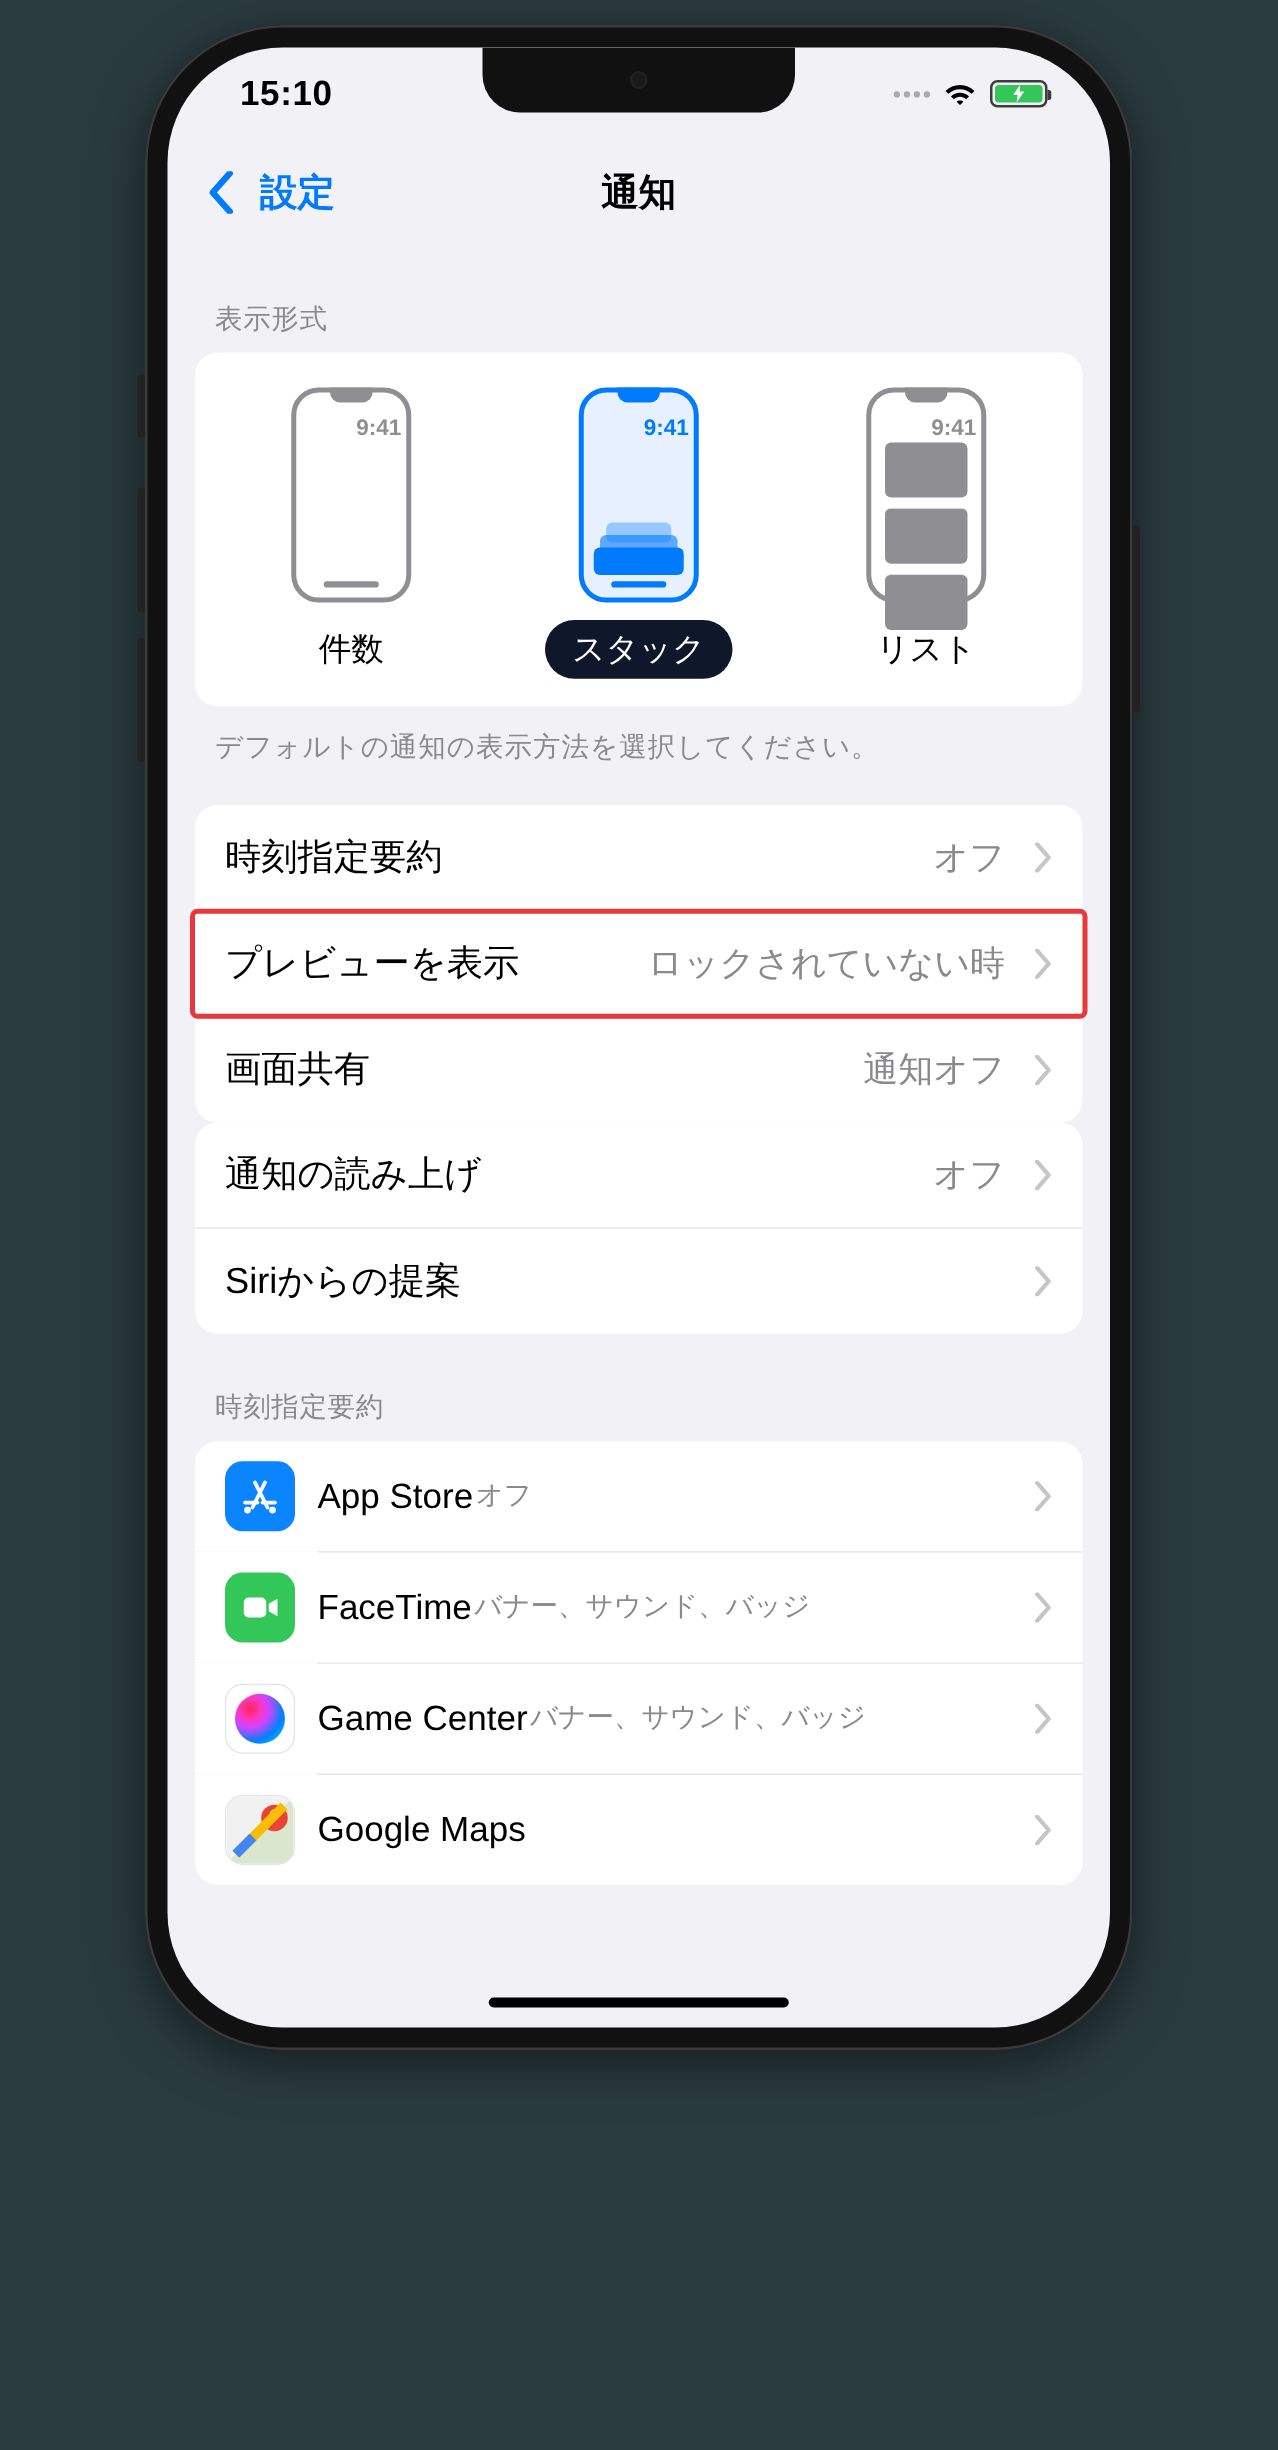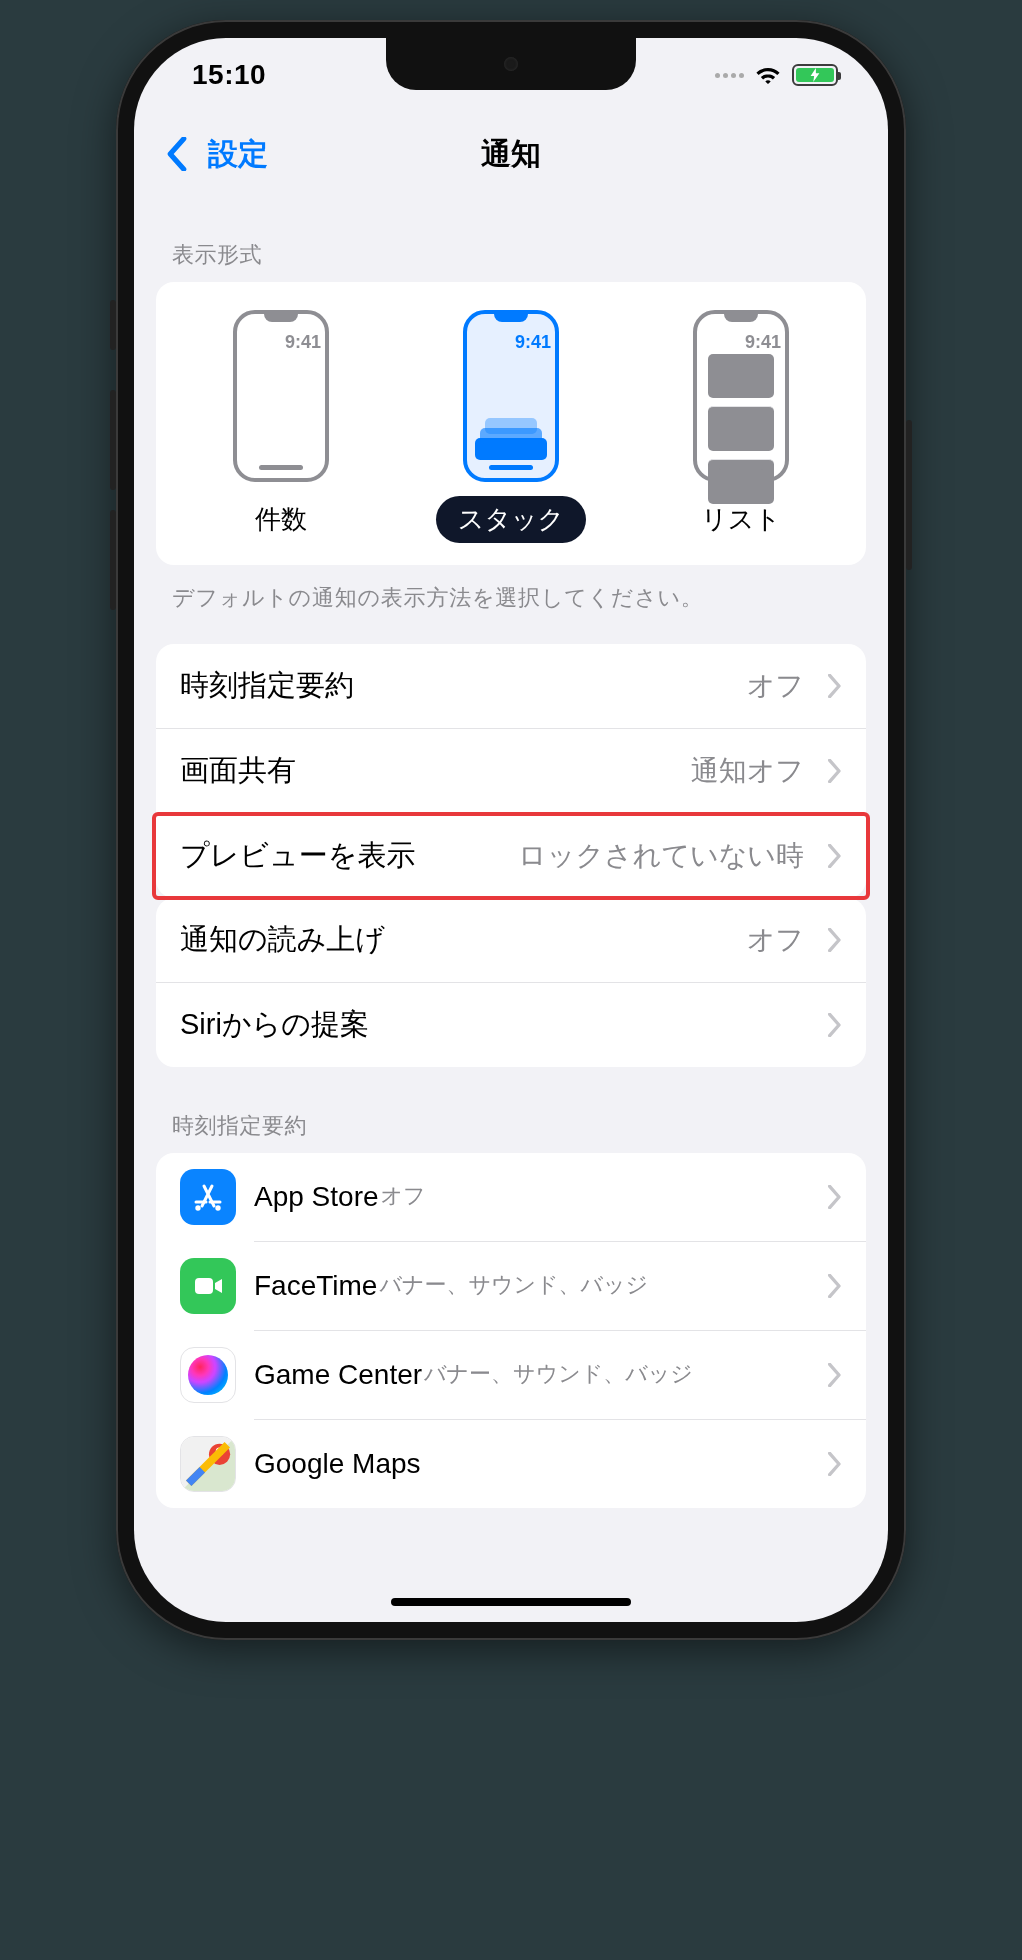--- a/index.html
+++ b/index.html
@@ -330,38 +330,38 @@
       <div class="card" style="position:relative;">
         <div class="row">
           <span class="row-label">時刻指定要約</span>
           <span class="row-value">オフ</span>
           <span class="chevron">
               <svg viewBox="0 0 10 18">
                 <path d="M1 1l7 8-7 8" stroke="#c5c5c9" stroke-width="2.5" fill="none" stroke-linecap="round" stroke-linejoin="round"></path>
               </svg>
             </span>
         </div>
+        <div class="row" style="position:relative;">
+          <span class="row-label">プレビューを表示</span>
+          <span class="row-value">ロックされていない時</span>
+          <span class="chevron">
+              <svg viewBox="0 0 10 18">
+                <path d="M1 1l7 8-7 8" stroke="#c5c5c9" stroke-width="2.5" fill="none" stroke-linecap="round" stroke-linejoin="round"></path>
+              </svg>
+            </span>
+          <div class="highlight-box" style="left:-4px; right:-4px; top:-2px; bottom:-2px;"></div>
+        </div>
         <div class="row">
           <span class="row-label">画面共有</span>
           <span class="row-value">通知オフ</span>
           <span class="chevron">
               <svg viewBox="0 0 10 18">
                 <path d="M1 1l7 8-7 8" stroke="#c5c5c9" stroke-width="2.5" fill="none" stroke-linecap="round" stroke-linejoin="round"></path>
               </svg>
             </span>
-        </div>
-        <div class="row" style="position:relative;">
-          <span class="row-label">プレビューを表示</span>
-          <span class="row-value">ロックされていない時</span>
-          <span class="chevron">
-              <svg viewBox="0 0 10 18">
-                <path d="M1 1l7 8-7 8" stroke="#c5c5c9" stroke-width="2.5" fill="none" stroke-linecap="round" stroke-linejoin="round"></path>
-              </svg>
-            </span>
-          <div class="highlight-box" style="left:-4px; right:-4px; top:-2px; bottom:-2px;"></div>
         </div>
       </div>
 
 
       <div class="card">
         <div class="row">
           <span class="row-label">通知の読み上げ</span>
           <span class="row-value">オフ</span>
           <span class="chevron">
               <svg viewBox="0 0 10 18">

